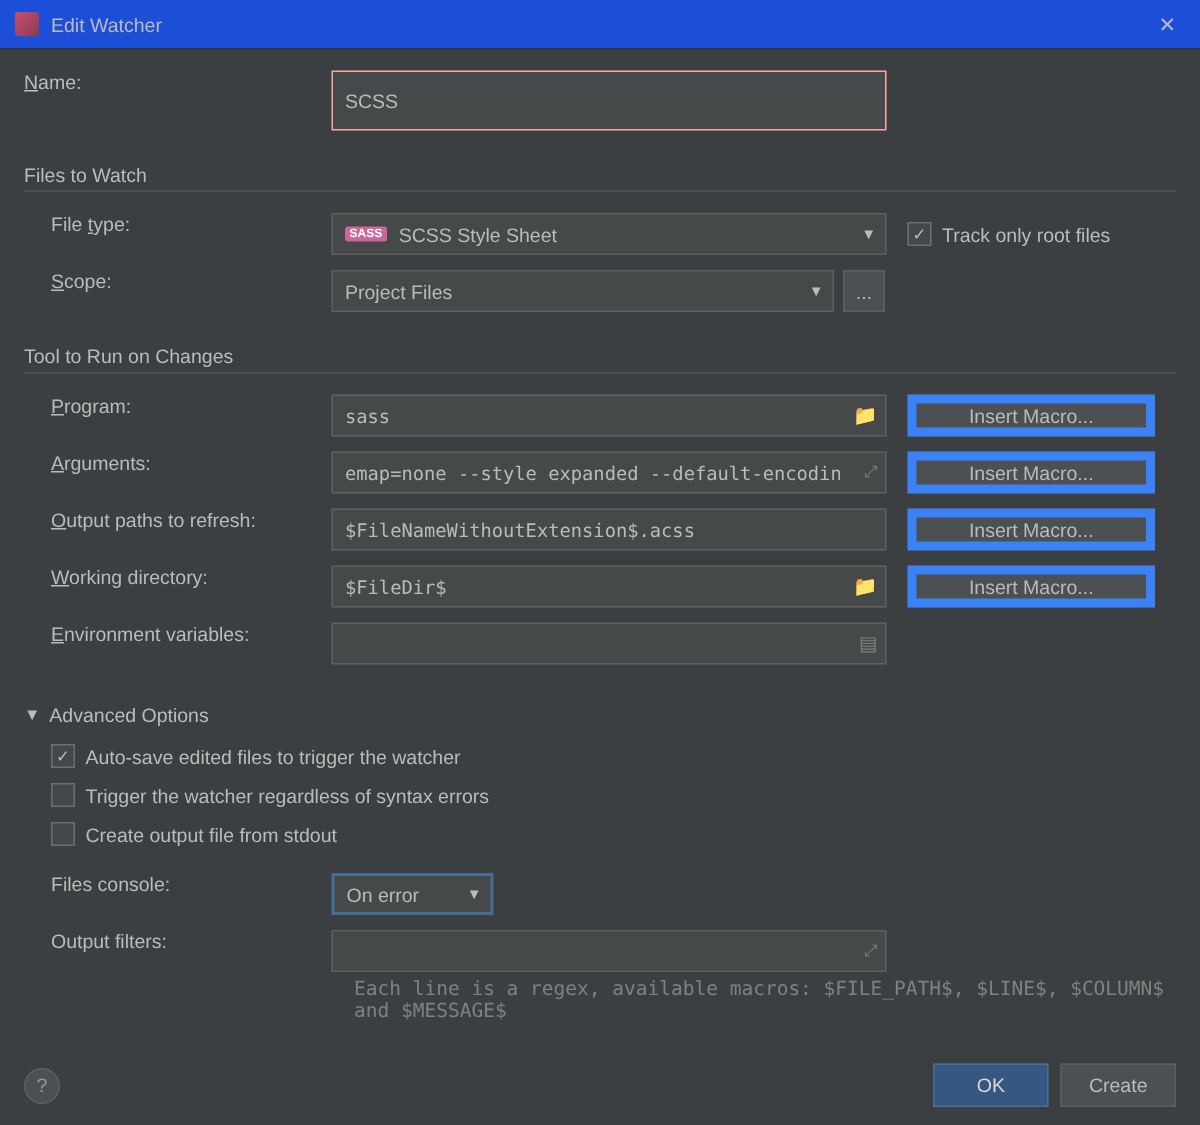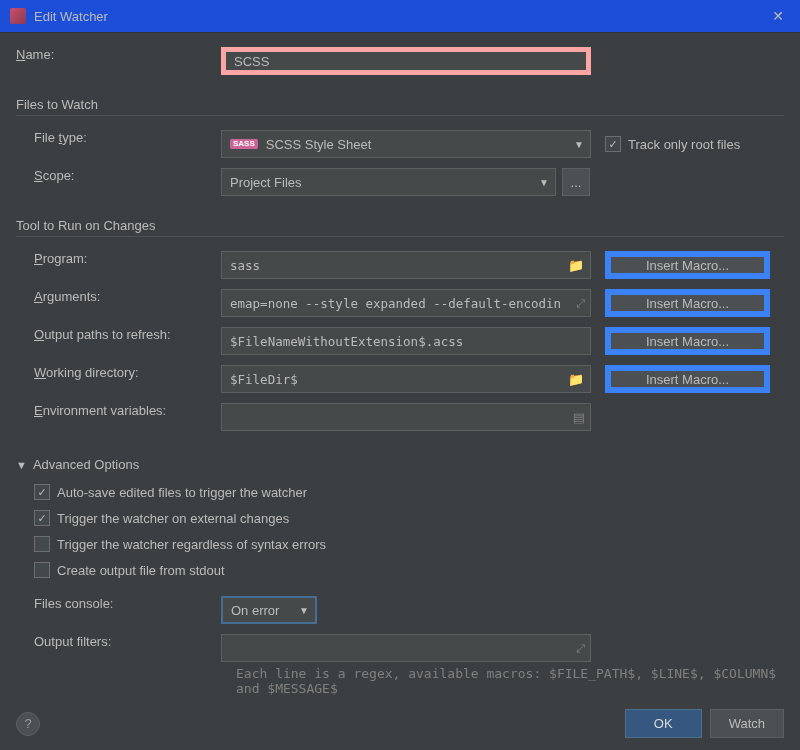--- a/index.html
+++ b/index.html
@@ -33,27 +33,27 @@
       margin-bottom: 10px;
     }
     .label {
       width: 205px;
       flex-shrink: 0;
       color: #bbbbbb;
     }
     .label .ul { text-decoration: underline; }
     .input {
       background: #45494a;
-      border: 5px solid #fca5a5;
+      border: 1px solid #fca5a5;
       color: #bbbbbb;
       padding: 5px 8px;
       font-size: 13px;
       font-family: inherit;
       outline: none;
-      height: 28px;
+      height: 40px;
     }
     .name-input { width: 370px; }
     .section-title {
       color: #bbbbbb;
       margin: 22px 0 14px 0;
       font-size: 13px;
       padding-bottom: 3px;
     }
     .section-title.with-line {
       border-bottom: 1px solid #515151;
@@ -166,21 +166,21 @@
     }
     .advanced-header .chevron { color: #bbbbbb; font-size: 11px; }
     .adv-check-row {
       display: flex;
       align-items: flex-start;
       margin-bottom: 10px;
       padding-left: 18px;
       gap: 8px;
     }
     .show-console-dd {
-      width: 96px;
+      width: 108px;
       border: 2px solid #466d94;
     }
     .output-filters-input {
       width: 370px;
     }
     .hint {
       font-size: 13px;
       color: #808080;
       margin-left: 220px;
       margin-top: 4px;
@@ -326,26 +326,20 @@
   </div>
 
   <div class="adv-check-row">
     <label class="checkbox-wrap">
       <span class="checkbox checked"></span>
       <span>Auto-save edited files to trigger the watcher</span>
     </label>
   </div>
   <div class="adv-check-row">
     <label class="checkbox-wrap">
-      <span class="checkbox checked"></span>
-      <span>Trigger the watcher on external changes</span>
-    </label>
-  </div>
-  <div class="adv-check-row">
-    <label class="checkbox-wrap">
       <span class="checkbox"></span>
       <span>Trigger the watcher regardless of syntax errors</span>
     </label>
   </div>
   <div class="adv-check-row" style="margin-bottom:18px">
     <label class="checkbox-wrap">
       <span class="checkbox"></span>
       <span>Create output file from stdout</span>
     </label>
   </div>
@@ -366,14 +360,14 @@
     </div>
   </div>
   <div class="hint">Each line is a regex, available macros: $FILE_PATH$, $LINE$, $COLUMN$ and $MESSAGE$</div>
 
 </div>
 
 <div class="footer">
   <div class="help-btn">?</div>
   <div class="footer-spacer"></div>
   <button class="btn-primary">OK</button>
-  <button class="btn-secondary">Watch</button>
+  <button class="btn-secondary">Create</button>
 </div>
 
 </body></html>

